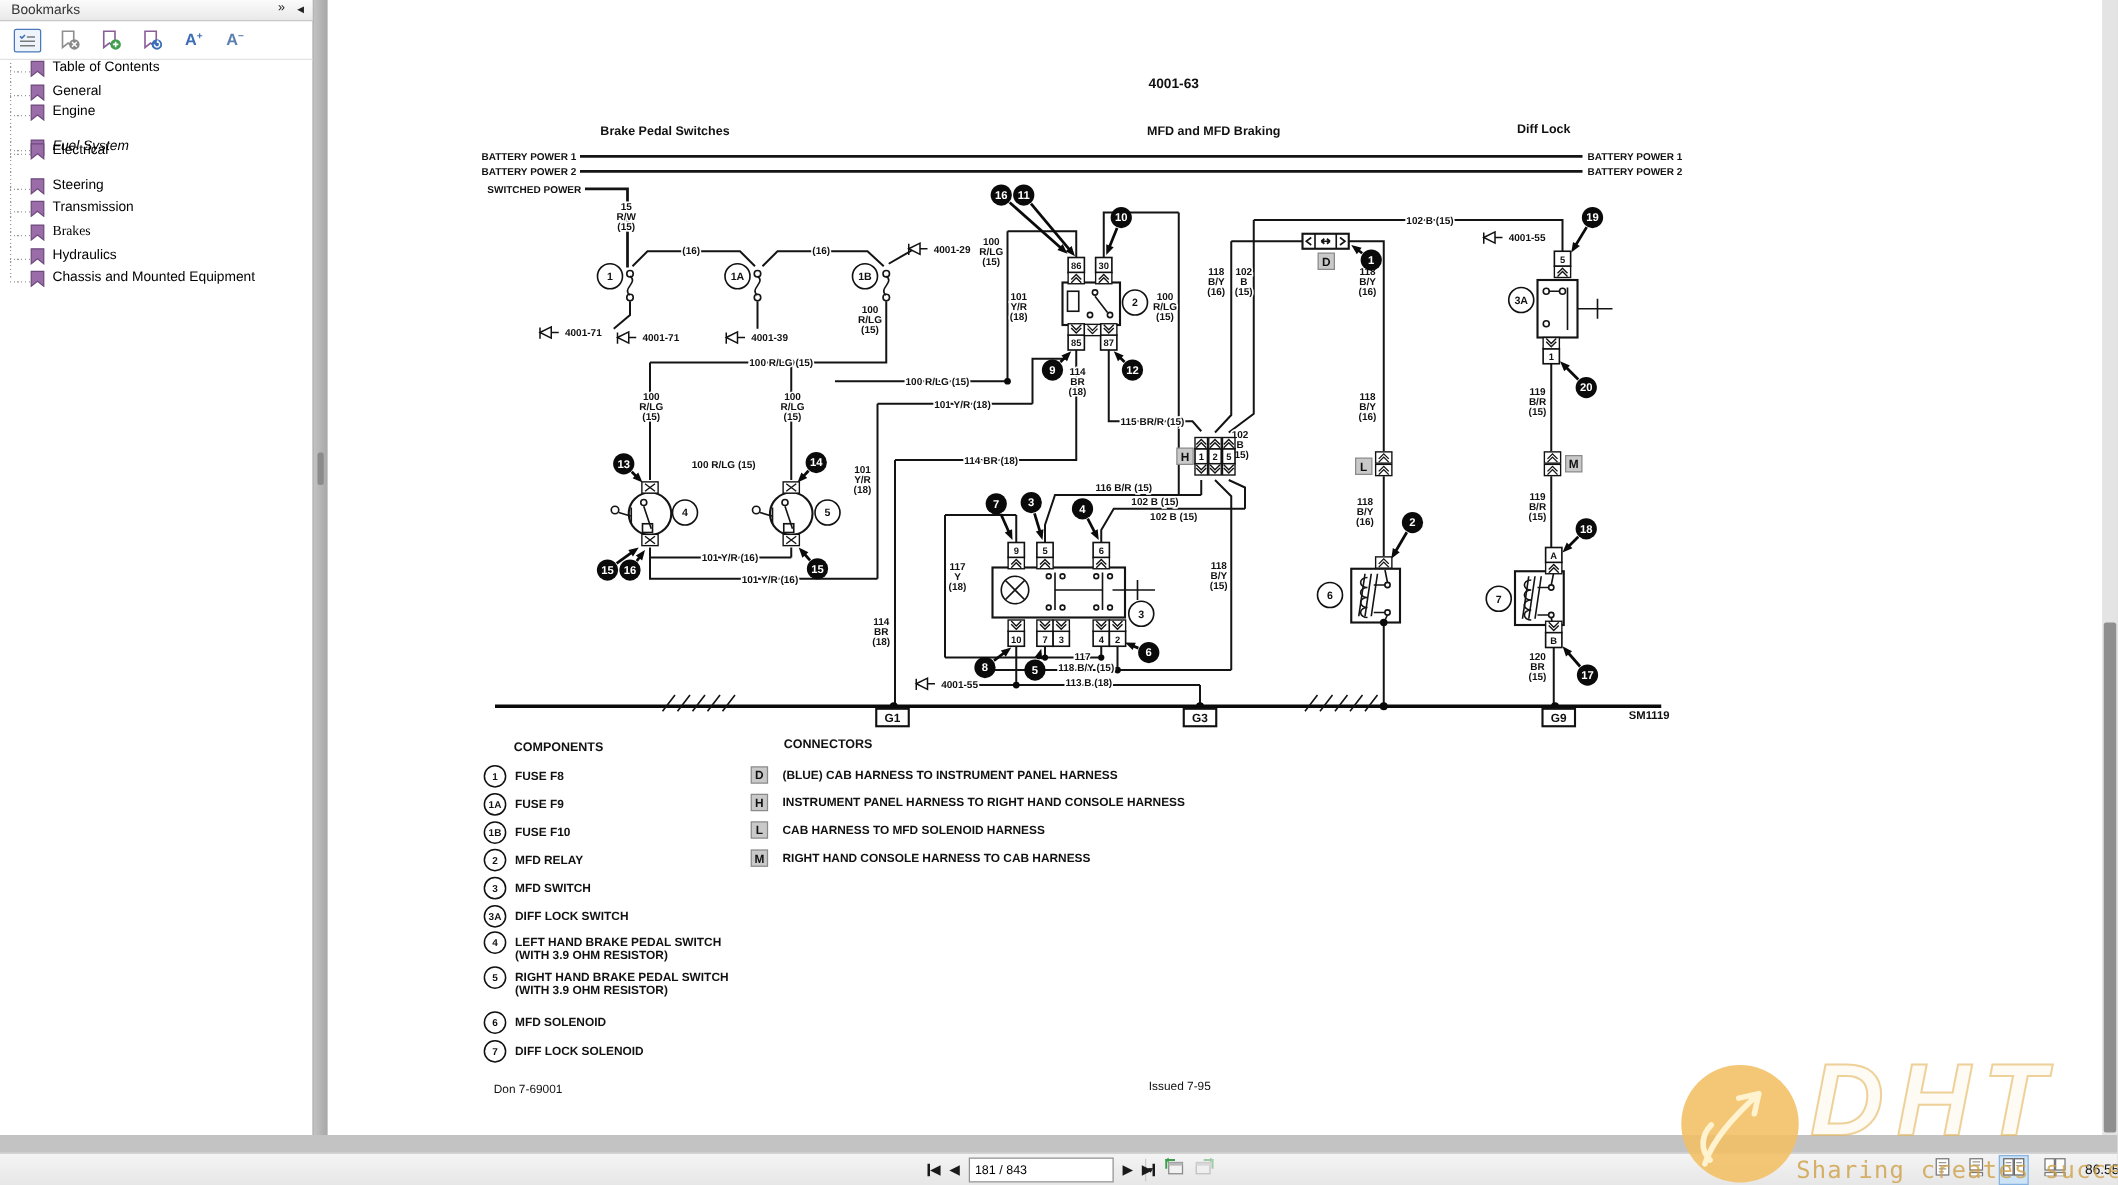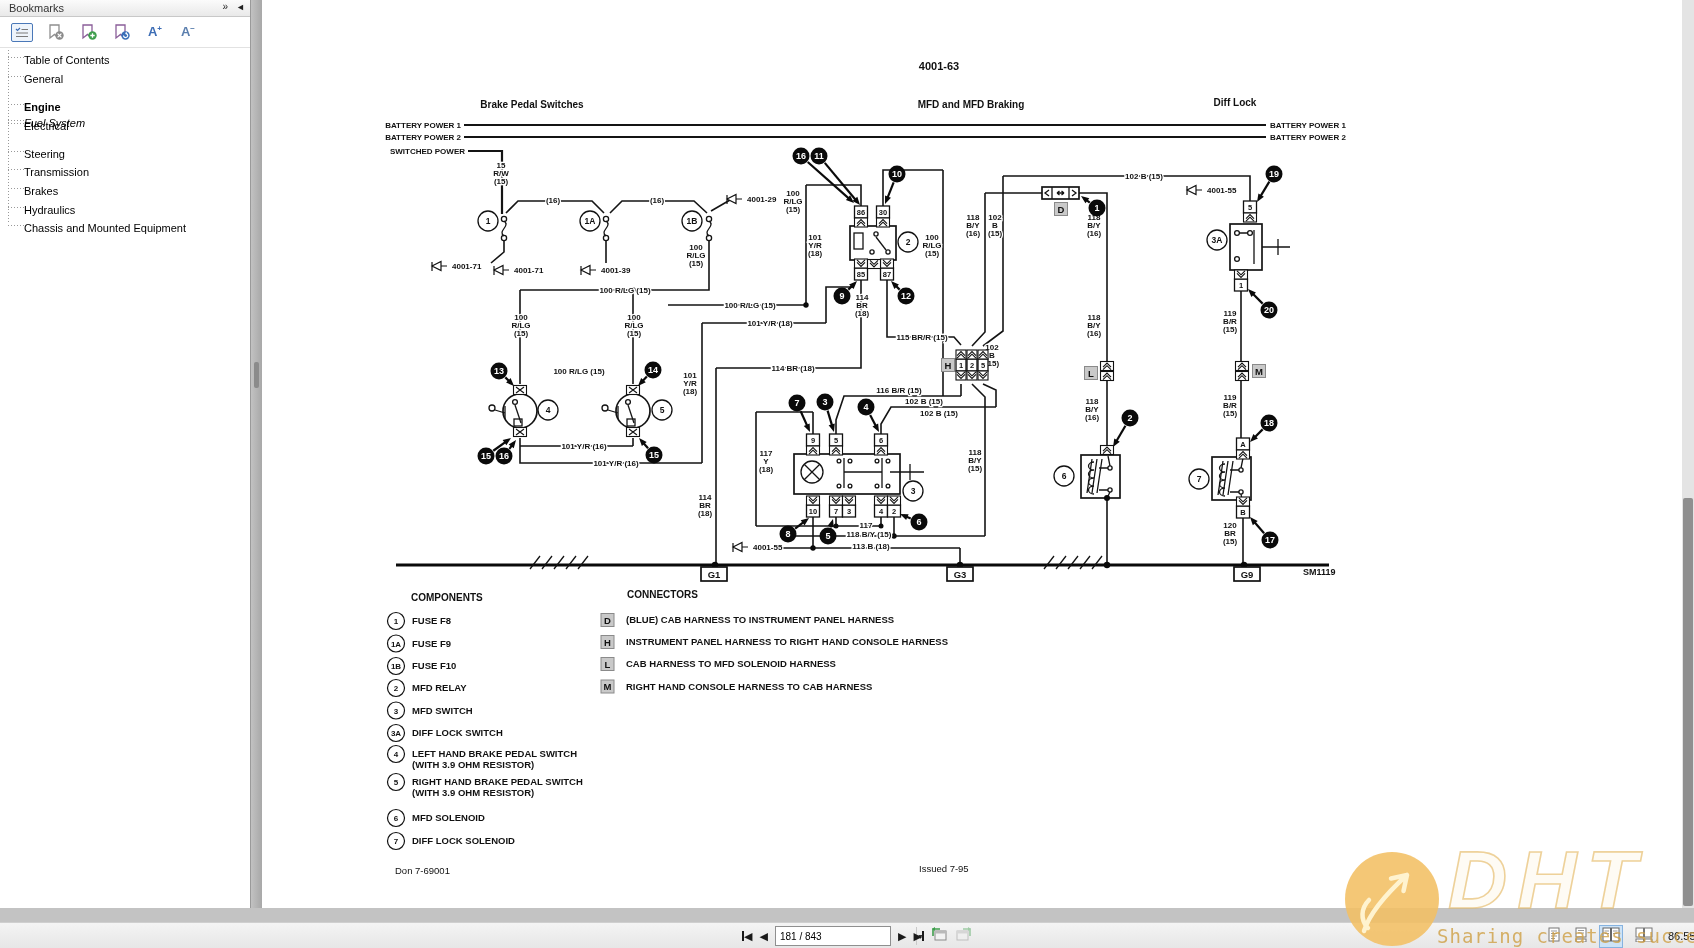--- a/index.html
+++ b/index.html
@@ -9,21 +9,21 @@
   #sb-header{height:17px;background:linear-gradient(#fbfbfb,#e9e9e9);border-bottom:1px solid #c8c8c8;
     font-size:11px;color:#333;padding:2px 16px 0 9px;box-sizing:border-box;position:relative;}
   #sb-collapse{position:absolute;right:22px;top:1px;font-size:10px;color:#222;cursor:pointer;}
   #sb-collapse2{position:absolute;right:5px;top:2px;font-size:9px;color:#222;cursor:pointer;}
   #sb-toolbar{height:30px;border-bottom:1px solid #e2e2e2;display:flex;align-items:center;gap:13px;padding-left:11px;}
   .sb-ic{width:20px;height:17px;display:flex;align-items:center;justify-content:center;cursor:pointer;}
   #ic-options{border:1px solid #4a78b8;border-radius:2px;background:#eef4fb;}
   .a-glyph{font-weight:bold;font-size:13px;color:#3d6db5;line-height:1;}
   .a-glyph sup{font-size:8px;}
   #sb-list{position:absolute;left:0;top:48px;width:250px;}
-  .sb-row{position:absolute;left:24px;height:18px;display:flex;gap:6px;cursor:pointer;white-space:nowrap;flex-direction:column;}
+  .sb-row{position:absolute;left:24px;height:18px;display:flex;gap:6px;cursor:pointer;white-space:nowrap;}
   .sb-row .lbl{font-size:11px;color:#000;}
   .treeline{position:absolute;left:8px;top:50px;width:1px;height:172px;
     background:repeating-linear-gradient(to bottom,#999 0 1px,transparent 1px 3px);}
   .stub{position:absolute;left:-16px;top:9px;width:16px;height:1px;
     background:repeating-linear-gradient(to right,#999 0 1px,transparent 1px 3px);}
   
   #splitter{position:absolute;left:251px;top:0;width:11px;height:908px;background:linear-gradient(to right,#c2c2c2,#a8a8a8);z-index:6;cursor:col-resize;}
   #splitter .grip{position:absolute;left:3px;top:362px;width:5px;height:26px;background:#8b8b8b;border-radius:2px;}
   #vscroll{position:absolute;right:0;top:0;width:12px;height:908px;background:#e4e4e4;z-index:6;}
   #vscroll .thumb{position:absolute;left:1px;top:498px;width:10px;height:408px;background:#8f8f8f;border-radius:2px;}
@@ -584,21 +584,21 @@
         </svg>
         <span class="lbl">Table of Contents</span>
       </div>
       <div class="sb-row" style="top: 18.7px;">
         <span class="stub"></span>
         <svg width="12" height="14" viewBox="0 0 12 14">
           <path d="M1,1 h10 v12 l-5,-4 l-5,4 z" fill="#9a6da8" stroke="#6e4a7d"></path>
         </svg>
         <span class="lbl">General</span>
       </div>
-      <div class="sb-row" style="top: 47px; font-weight: bold;">
+      <div class="sb-row" style="top: 35px;">
         <span class="stub"></span>
         <svg width="12" height="14" viewBox="0 0 12 14">
           <path d="M1,1 h10 v12 l-5,-4 l-5,4 z" fill="#9a6da8" stroke="#6e4a7d"></path>
         </svg>
         <span class="lbl">Engine</span>
       </div>
       <div class="sb-row" style="top: 63px; font-style: italic;">
         <span class="stub"></span>
         <svg width="12" height="14" viewBox="0 0 12 14">
           <path d="M1,1 h10 v12 l-5,-4 l-5,4 z" fill="#9a6da8" stroke="#6e4a7d"></path>
@@ -619,21 +619,21 @@
         </svg>
         <span class="lbl">Steering</span>
       </div>
       <div class="sb-row" style="top: 112.2px;">
         <span class="stub"></span>
         <svg width="12" height="14" viewBox="0 0 12 14">
           <path d="M1,1 h10 v12 l-5,-4 l-5,4 z" fill="#9a6da8" stroke="#6e4a7d"></path>
         </svg>
         <span class="lbl">Transmission</span>
       </div>
-      <div class="sb-row" style="top: 130.9px;">
+      <div class="sb-row" style="top: 130.9px; font-family: Liberation Serif, serif;">
         <span class="stub"></span>
         <svg width="12" height="14" viewBox="0 0 12 14">
           <path d="M1,1 h10 v12 l-5,-4 l-5,4 z" fill="#9a6da8" stroke="#6e4a7d"></path>
         </svg>
         <span class="lbl">Brakes</span>
       </div>
       <div class="sb-row" style="top: 149.6px;">
         <span class="stub"></span>
         <svg width="12" height="14" viewBox="0 0 12 14">
           <path d="M1,1 h10 v12 l-5,-4 l-5,4 z" fill="#9a6da8" stroke="#6e4a7d"></path>

